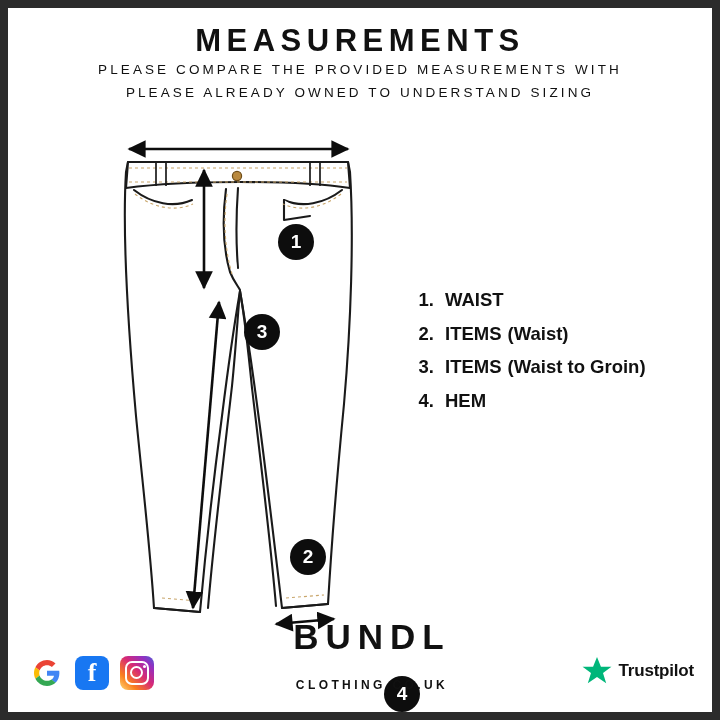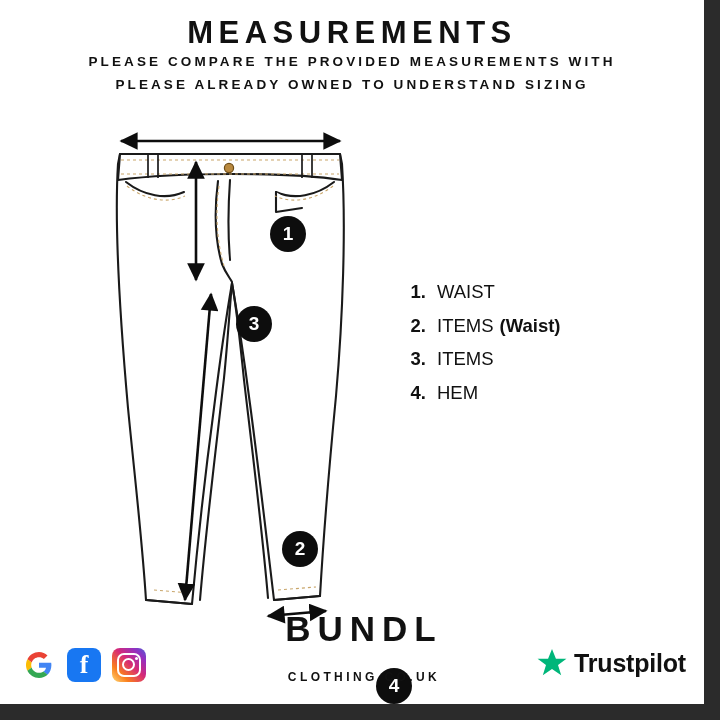--- a/index.html
+++ b/index.html
@@ -12,20 +12,21 @@
     background: #2b2b2b;
     font-family: "Liberation Sans", sans-serif;
     overflow: hidden;
   }
   #page {
     position: relative;
     width: 720px;
     height: 720px;
     background: #2b2b2b;
     box-sizing: border-box;
+    padding: 8px;
   }
   #canvas {
     position: relative;
     width: 704px;
     height: 704px;
     background: #ffffff;
     overflow: hidden;
   }
 
   
@@ -38,21 +39,21 @@
   }
   #title {
     font-size: 31px;
     font-weight: bold;
     letter-spacing: 5.5px;
     color: #111111;
     line-height: 1.1;
   }
   .subtitle-line {
     font-size: 13.5px;
-    font-weight: bold;
+    font-weight: normal;
     letter-spacing: 3.1px;
     color: #111111;
     line-height: 1.55;
     margin-top: 2px;
   }
 
   
   #diagram {
     position: absolute;
     left: 88px;
@@ -101,21 +102,21 @@
     white-space: nowrap;
   }
   .legend-num {
     width: 28px;
     font-weight: bold;
     text-align: right;
     padding-right: 11px;
     flex: none;
   }
   .legend-key {
-    font-weight: normal;
+    font-weight: bold;
   }
   .legend-desc {
     font-weight: bold;
     padding-left: 6px;
   }
 
   
   #social {
     position: absolute;
     left: 22px;
@@ -206,21 +207,21 @@
     display: flex;
     align-items: center;
     gap: 7px;
   }
   #trustpilot-star {
     width: 30px;
     height: 30px;
     display: block;
   }
   #trustpilot-label {
-    font-size: 25px;
+    font-size: 17px;
     font-weight: bold;
     color: #111111;
     letter-spacing: -0.2px;
   }
 </style>
 </head>
 <body>
 
 <div id="page">
   <div id="canvas">
@@ -323,20 +324,21 @@
         <span class="legend-key">WAIST</span>
       </div>
       <div class="legend-row">
         <span class="legend-num">2.</span>
         <span class="legend-key">ITEMS</span>
         <span class="legend-desc">(Waist)</span>
       </div>
       <div class="legend-row">
         <span class="legend-num">3.</span>
         <span class="legend-key">ITEMS</span>
+        <span class="legend-desc">(Waist to Groin)</span>
       </div>
       <div class="legend-row">
         <span class="legend-num">4.</span>
         <span class="legend-key">HEM</span>
       </div>
     </div>
 
     <div id="social">
       <div class="social-icon" id="icon-google">
         <svg width="26" height="26" viewBox="0 0 48 48">

